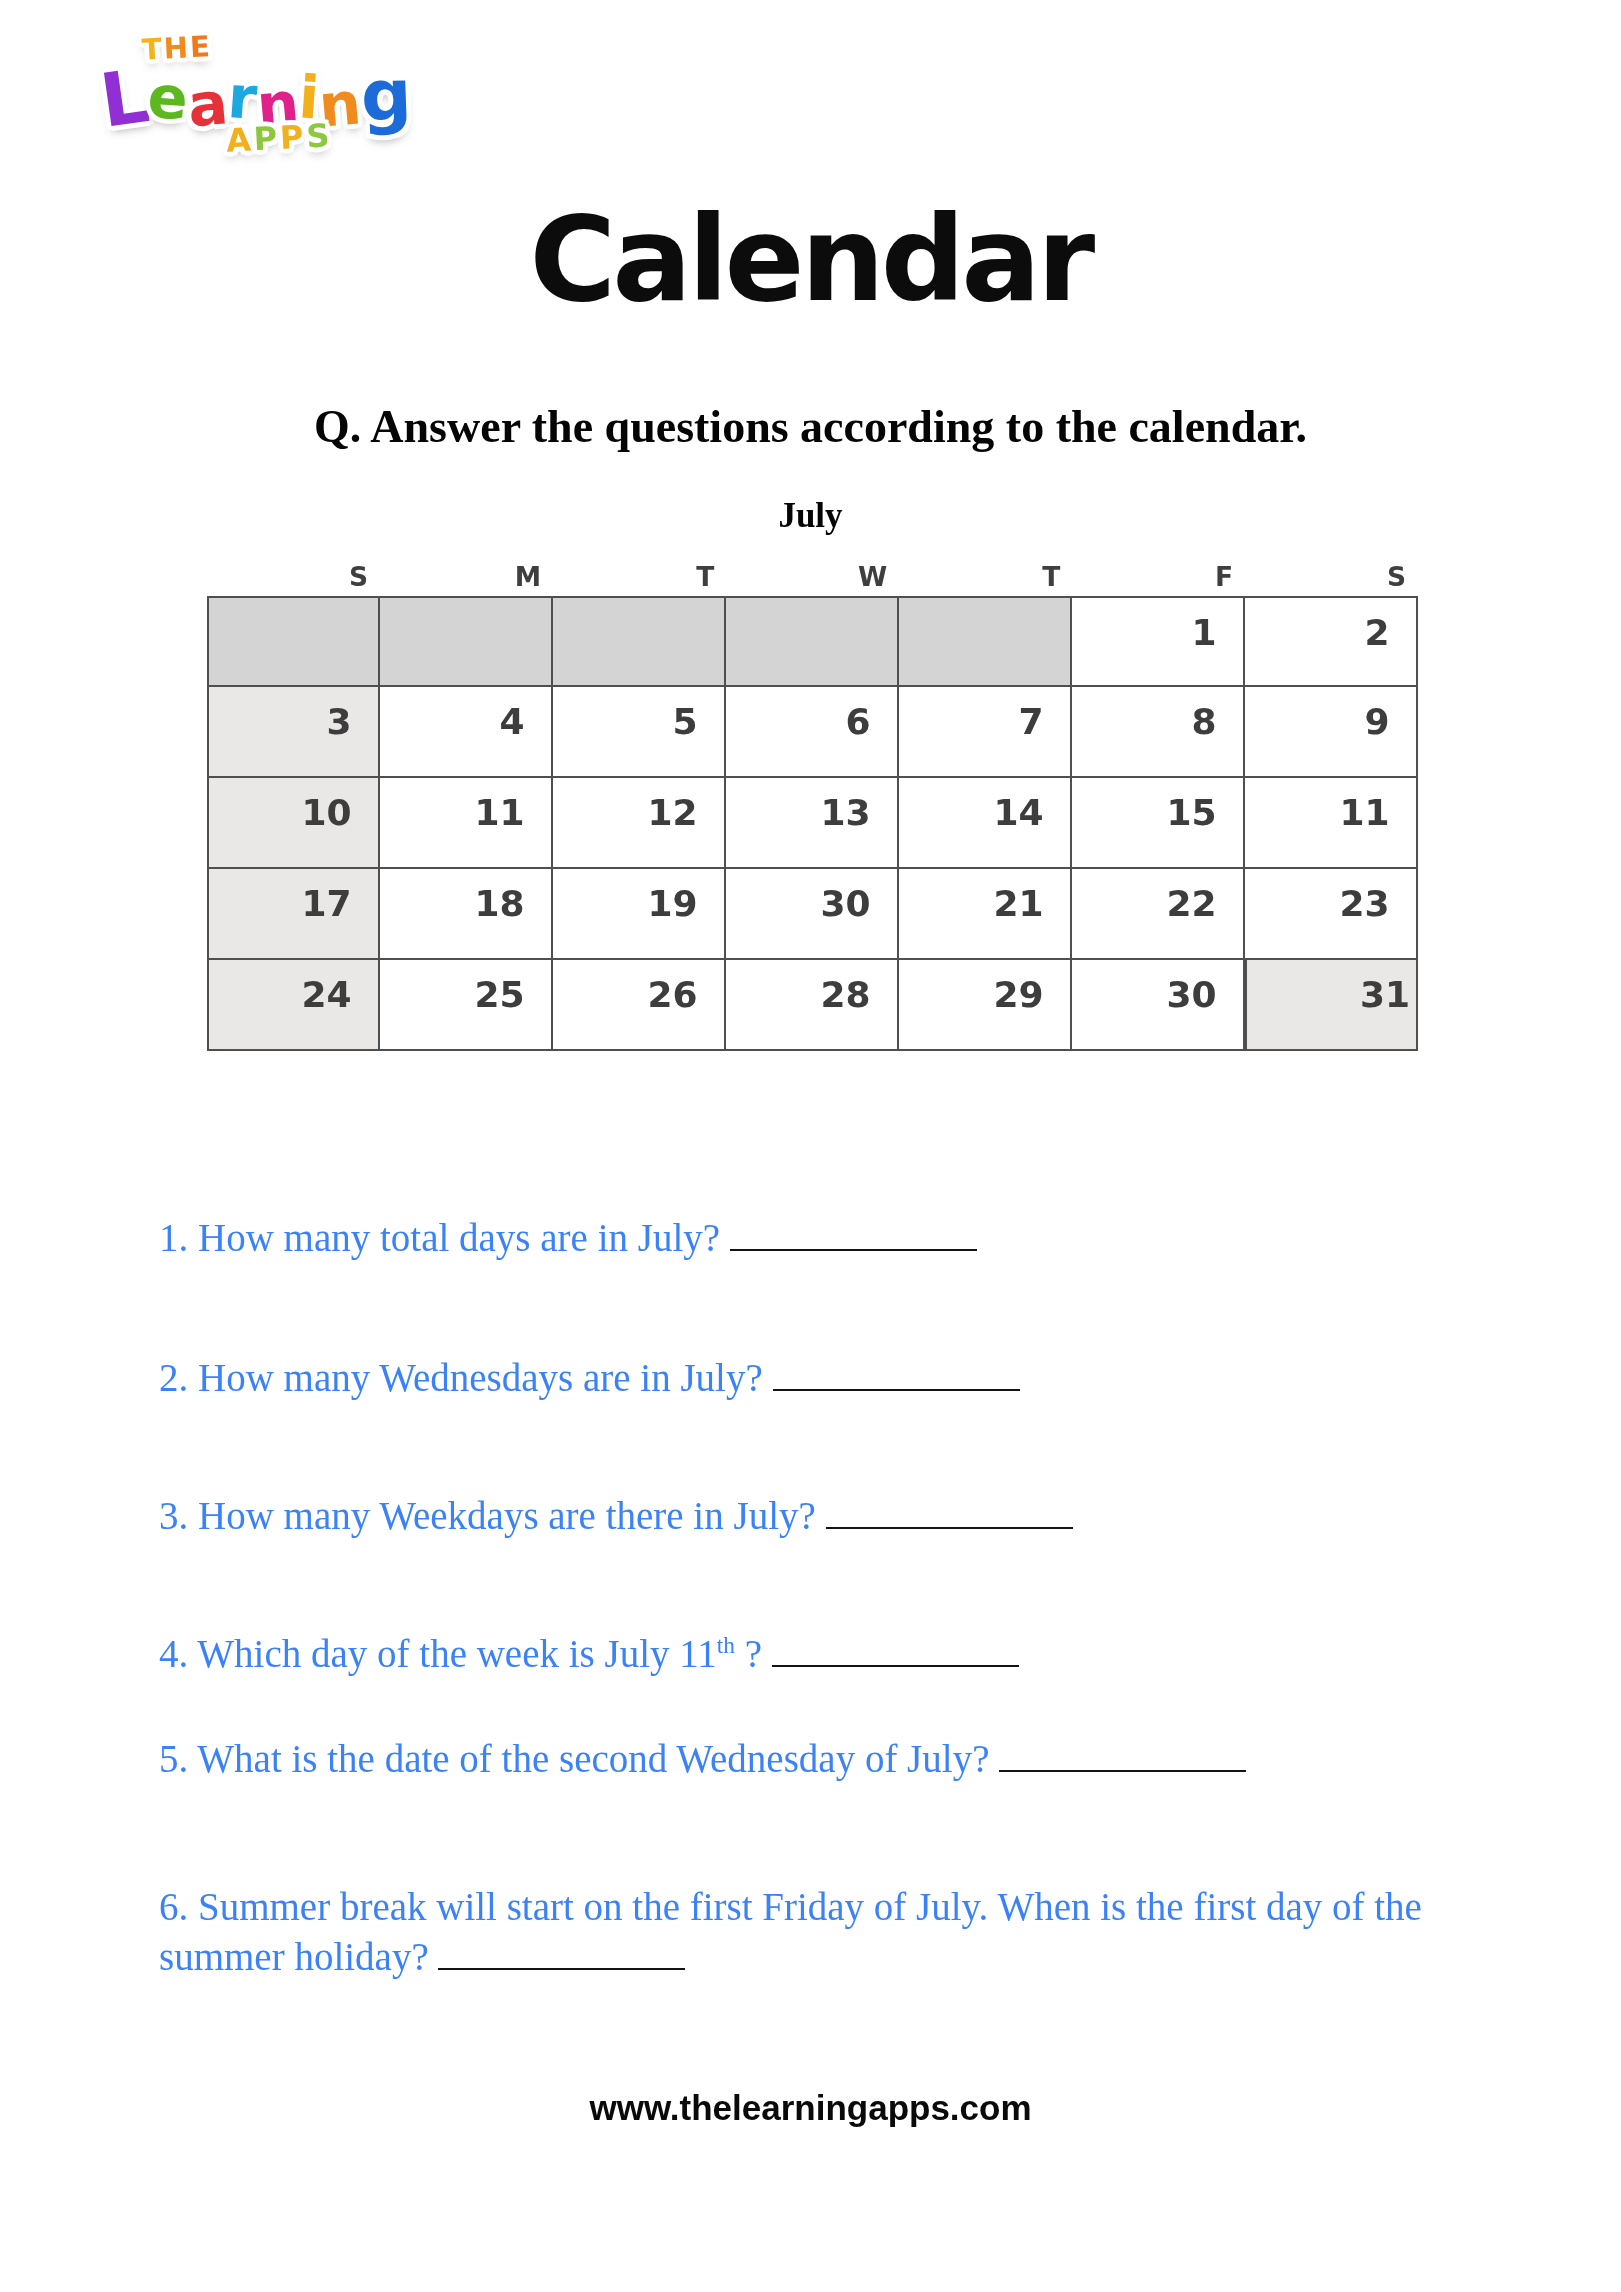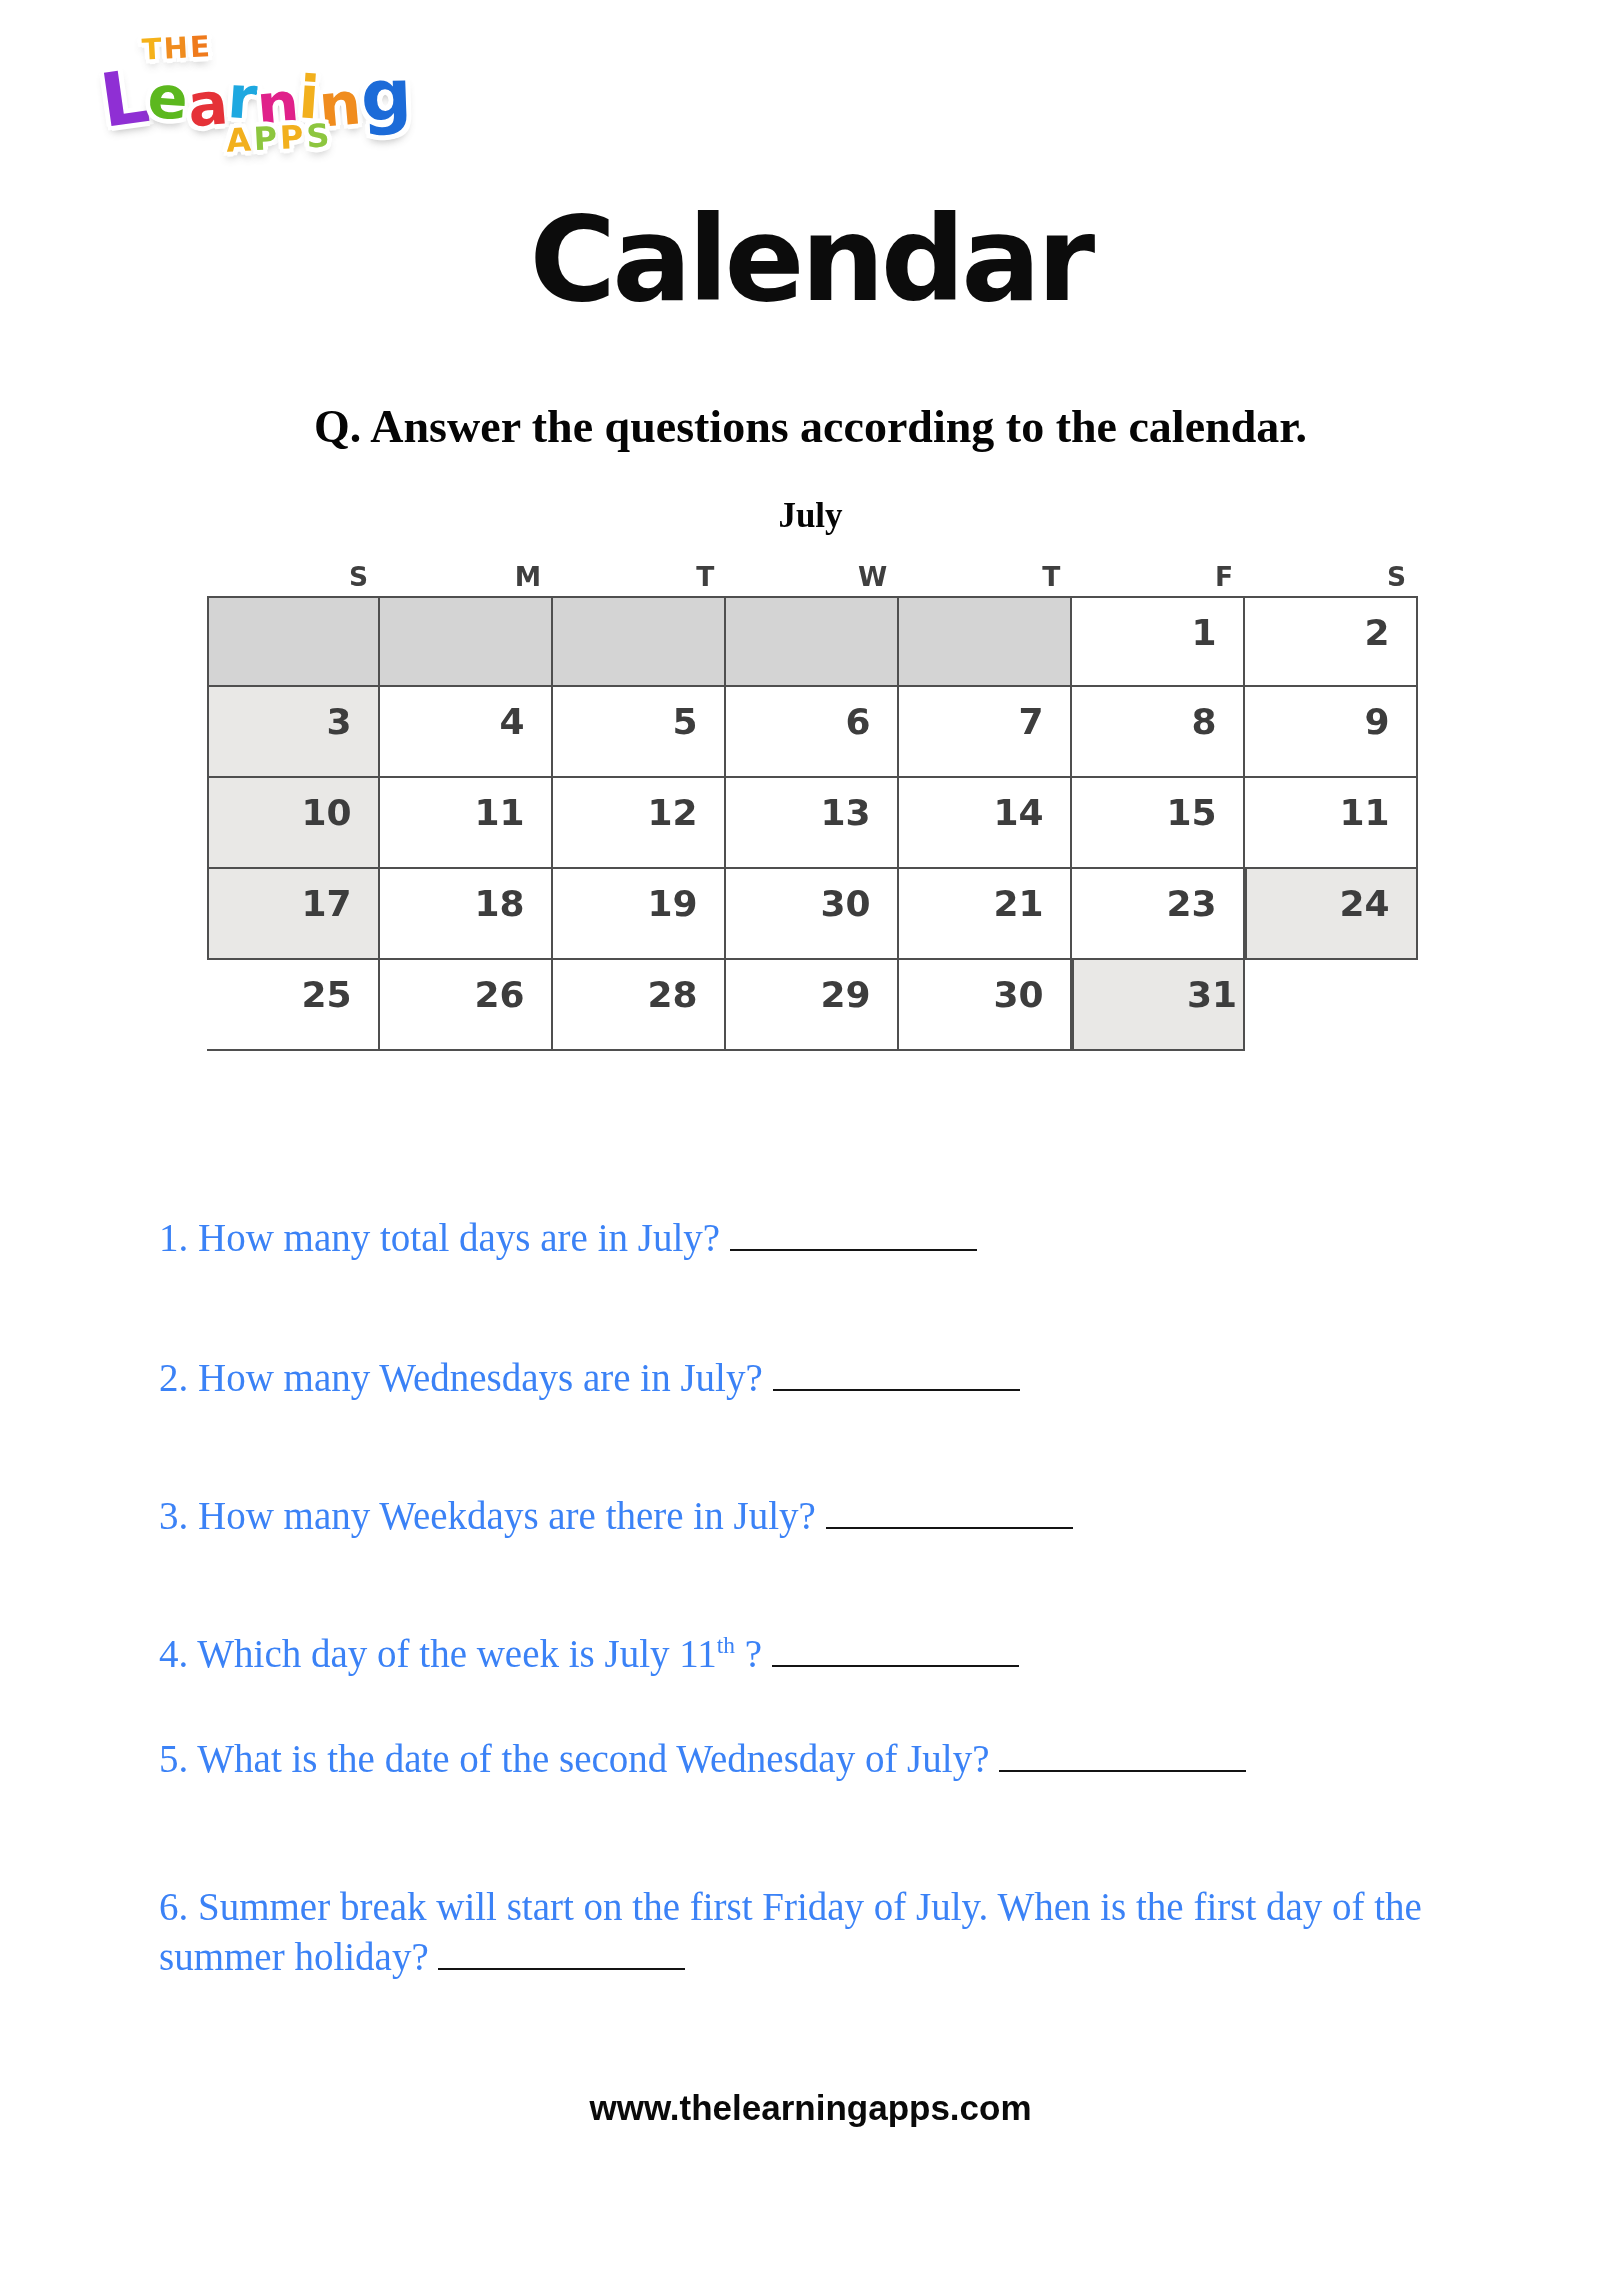--- a/index.html
+++ b/index.html
@@ -161,20 +161,21 @@
       <div class="cell">12</div>
       <div class="cell">13</div>
       <div class="cell">14</div>
       <div class="cell">15</div>
       <div class="cell">11</div>
       <div class="cell left sun">17</div>
       <div class="cell">18</div>
       <div class="cell">19</div>
       <div class="cell">30</div>
       <div class="cell">21</div>
+      <div class="cell">22</div>
       <div class="cell">23</div>
       <div class="cell left sun">24</div>
       <div class="cell">25</div>
       <div class="cell">26</div>
       <div class="cell">28</div>
       <div class="cell">29</div>
       <div class="cell">30</div>
       <div class="cell left sun flush">31</div>
       <div class="cell void"></div>
       <div class="cell void"></div>

